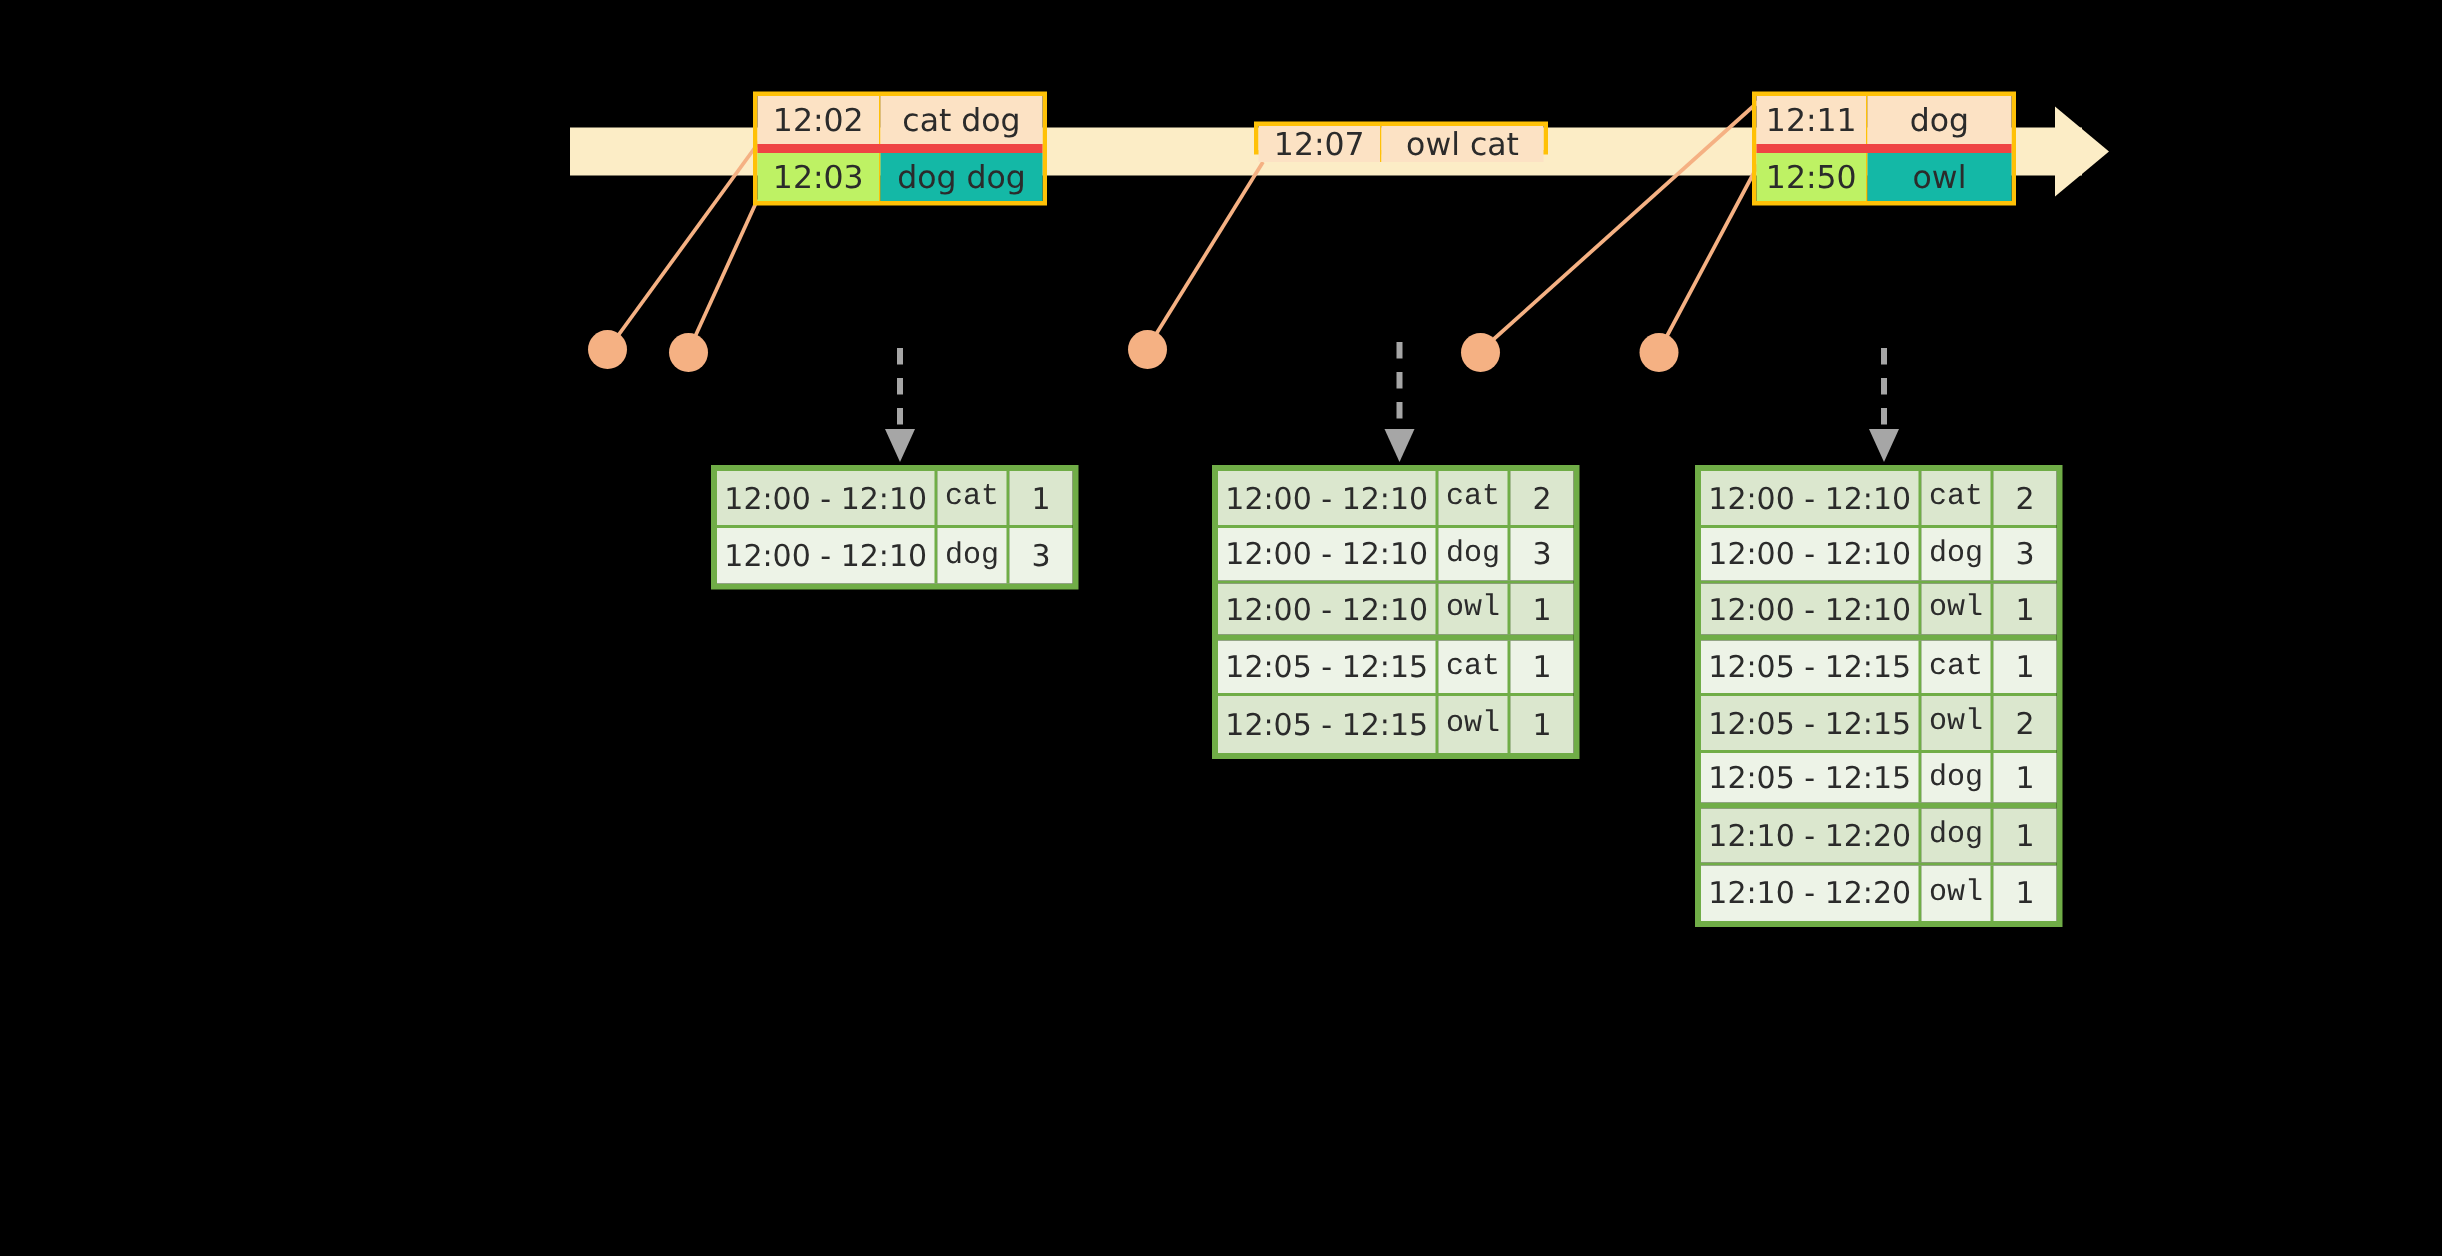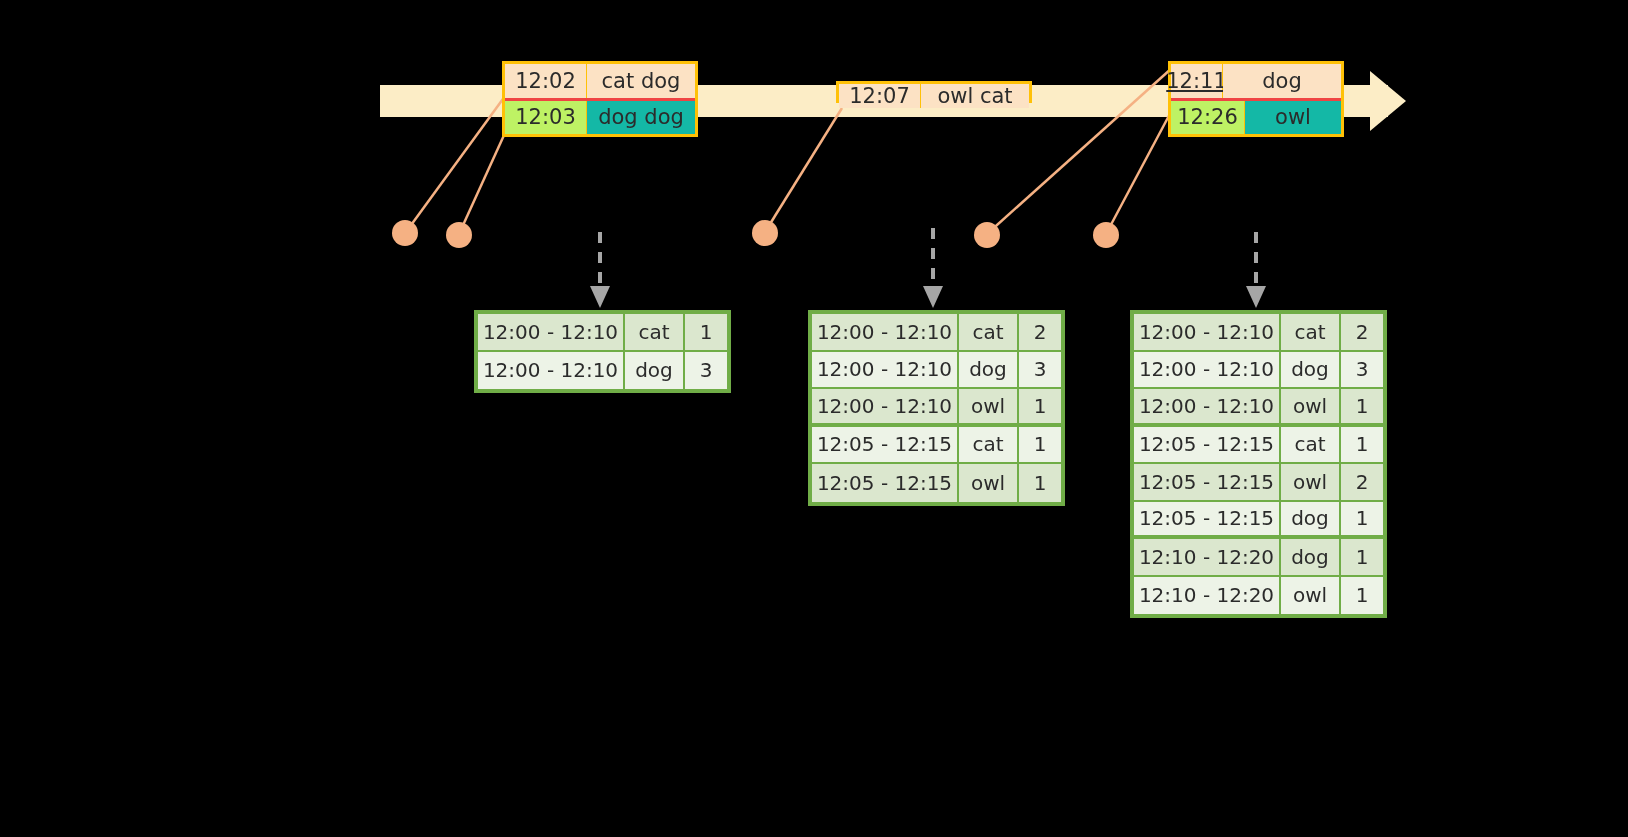--- a/index.html
+++ b/index.html
@@ -9,21 +9,21 @@
 
   
   .tl-bar{position:absolute;background:#FCEDC6;}
   .tl-arrow{position:absolute;width:0;height:0;
             border-top:30px solid transparent;border-bottom:30px solid transparent;
             border-left:36px solid #FCEDC6;}
 
   
   .ev-box{position:absolute;border:3px solid #FFC107;box-sizing:border-box;
           display:flex;flex-direction:column;}
-  .ev-row{display:flex;flex:1;border-bottom:3px solid #ef4444;box-sizing:border-box;}
+  .ev-row{display:flex;flex:1;border-bottom:6px solid #ef4444;box-sizing:border-box;}
   .ev-row:last-child{border-bottom:none;}
   .ev-row.shade .ev-time,.ev-row.shade .ev-val{background:#FCE2C4;}
   .ev-time{background:#bef264;display:flex;align-items:center;justify-content:center;
            border-right:1px solid #FFC107;box-sizing:border-box;
            color:#2b2b2b;font-size:21px;}
   .ev-val{background:#14b8a6;display:flex;align-items:center;justify-content:center;
           color:#2b2b2b;font-size:21px;flex:1;}
 
   
   .conn-svg{position:absolute;left:0;top:0;width:1628px;height:837px;
@@ -39,21 +39,21 @@
   .gt-row{display:flex;box-sizing:border-box;height:37.5px;
           border-bottom:2px solid #70AD47;}
   .gt-row:last-child{border-bottom:none;}
   .gt-row.grp{border-bottom:4px solid #70AD47;}
   .gt-c{display:flex;align-items:center;justify-content:center;
         box-sizing:border-box;border-right:2px solid #70AD47;
         color:#2b2b2b;font-size:20px;background:#EDF3E7;}
   .gt-c:last-child{border-right:none;}
   .gt-row.alt .gt-c{background:#DBE7CE;}
   .gt-win{width:147px;}
-  .gt-key{width:60px;}
+  .gt-key{width:48px;font-family:Liberation Mono, monospace;}
   .gt-cnt{width:42px;}
 </style>
 </head>
 <body>
 
 <div id="stage">
 
   <div class="tl-bar" style="left:380px;top:85px;width:1008px;height:32px;"></div>
   <div class="tl-arrow" style="left:1370px;top:71px;"></div>
 
@@ -78,25 +78,25 @@
 
   <div class="ev-box" style="left:836px;top:81px;width:196px;height:22px;">
     <div class="ev-row shade">
       <div class="ev-time" style="width:82px;">12:07</div>
       <div class="ev-val">owl cat</div>
     </div>
   </div>
 
   <div class="ev-box" style="left:1168px;top:61px;width:176px;height:76px;">
     <div class="ev-row shade">
-      <div class="ev-time" style="width:52px;text-decoration:underline;">12:11</div>
+      <div class="ev-time" style="width:74px;">12:11</div>
       <div class="ev-val">dog</div>
     </div>
     <div class="ev-row">
-      <div class="ev-time" style="width:74px;">12:26</div>
+      <div class="ev-time" style="width:74px;">12:50</div>
       <div class="ev-val">owl</div>
     </div>
   </div>
 
   <div class="dot" style="left:392px;top:220px;width:26px;height:26px;"></div>
   <div class="dot" style="left:446px;top:222px;width:26px;height:26px;"></div>
   <div class="dot" style="left:752px;top:220px;width:26px;height:26px;"></div>
   <div class="dot" style="left:974px;top:222px;width:26px;height:26px;"></div>
   <div class="dot" style="left:1093px;top:222px;width:26px;height:26px;"></div>
 

